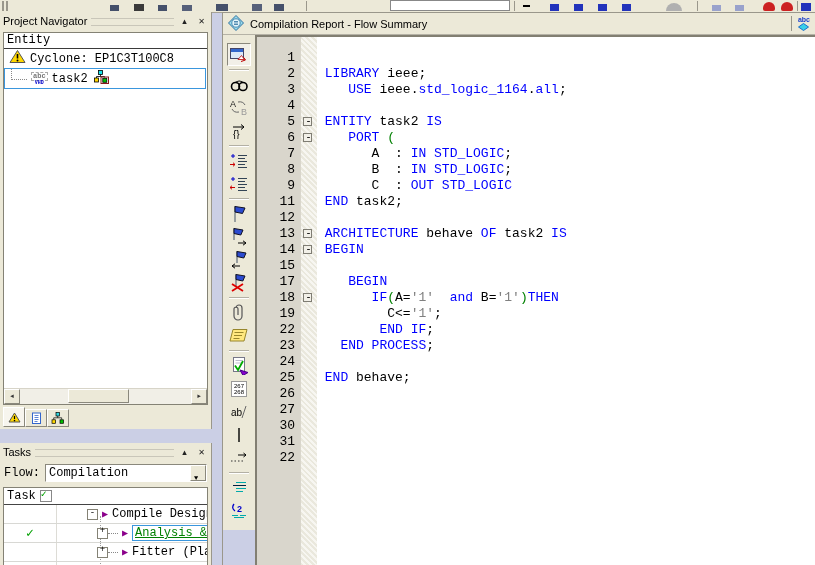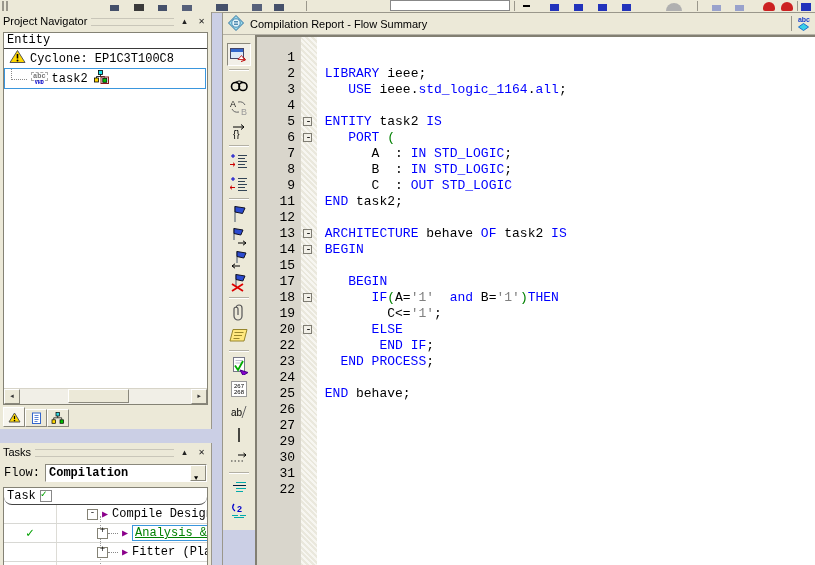--- a/index.html
+++ b/index.html
@@ -36,25 +36,25 @@
   .strack{flex:1;position:relative;}
   .sthumb{position:absolute;left:28%;width:36%;top:0;height:14px;background:#ece9d8;border:1px solid;border-color:#fff #8a887c #8a887c #fff;box-sizing:border-box;}
   .pntabs{position:absolute;left:3px;bottom:2px;display:flex;align-items:flex-end;}
   .ptab{width:22px;height:18px;background:#ece9d8;border:1px solid;border-color:#fff #8a887c #8a887c #fff;display:flex;align-items:center;justify-content:center;box-sizing:border-box;}
   .ptab.active{height:20px;background:#f7f5ee;}
 
   
   .tasks{top:443px;height:122px;}
   .flowrow{display:flex;align-items:center;gap:5px;padding:3px 4px 0 4px;font-size:12px;}
   .flowrow .lbl{flex:none;}
-  .fcombo{flex:1;height:18px;border:1px solid;border-color:#8a887c #fff #fff #8a887c;background:#fff;position:relative;font-size:12px;line-height:17px;padding-left:3px;box-sizing:border-box;font-weight:bold;}
+  .fcombo{flex:1;height:18px;border:1px solid;border-color:#8a887c #fff #fff #8a887c;background:#fff;position:relative;font-size:12px;line-height:17px;padding-left:3px;box-sizing:border-box;}
   .fcbtn{position:absolute;right:0;top:0;bottom:0;width:16px;background:#ece9d8;border:1px solid;border-color:#fff #8a887c #8a887c #fff;box-sizing:border-box;}
   .fcbtn::before{content:"▼";position:absolute;left:3px;top:4px;font-size:7px;color:#000;}
   .ttable{position:absolute;left:3px;right:3px;top:44px;height:134px;background:#fff;border:1px solid #848275;overflow:hidden;font-family:"Liberation Mono","DejaVu Sans Mono",monospace;font-size:12px;}
-  .thead{height:16px;display:flex;align-items:center;gap:4px;padding-left:3px;border-bottom:1px solid #444;border-radius:8px;}
+  .thead{height:16px;display:flex;align-items:center;gap:4px;padding-left:3px;border-bottom:1px solid #444;}
   .hchk{width:10px;height:10px;border:1px solid #888;background:#fff;position:relative;}
   .hchk::after{content:"✓";position:absolute;left:0;top:-3px;color:#00a000;font-size:10px;font-weight:bold;}
   .colsep{position:absolute;left:52px;top:17px;bottom:0;border-left:1px solid #dddcd6;}
   .vline{position:absolute;left:96px;top:28px;bottom:2px;border-left:1px dotted #999;}
   .trr{height:18px;display:flex;align-items:center;border-bottom:1px solid #d8d8d4;position:relative;}
   .chkcell{width:52px;flex:none;text-align:center;}
   .chk::before{content:"✓";color:#00a000;font-size:13px;font-weight:bold;}
   .exp{width:9px;height:9px;flex:none;border:1px solid #848275;background:#fff;line-height:7px;font-size:9px;text-align:center;color:#000;position:relative;z-index:1;box-sizing:content-box;}
   .exp.minus::before{content:"-";}
   .exp.plus::before{content:"+";position:relative;top:-1px;}
@@ -484,27 +484,20 @@
               <div class="fm"></div>
             </div>
             <div class="ctext"><span>       </span><span class="k">IF</span><span class="g">(</span><span>A=</span><span class="s">'1'</span><span>  </span><span class="k">and</span><span> B=</span><span class="s">'1'</span><span class="g">)</span><span class="k">THEN</span></div>
           </div>
           <div class="crow">
             <div class="lnum">19</div>
             <div class="fold"></div>
             <div class="ctext"><span>         C&lt;=</span><span class="s">'1'</span><span>;</span></div>
           </div>
           <div class="crow">
-            <div class="lnum">20</div>
-            <div class="fold">
-              <div class="fm"></div>
-            </div>
-            <div class="ctext"><span>       </span><span class="k">ELSE</span></div>
-          </div>
-          <div class="crow">
             <div class="lnum">22</div>
             <div class="fold"></div>
             <div class="ctext"><span>        </span><span class="k">END IF</span><span>;</span></div>
           </div>
           <div class="crow">
             <div class="lnum">23</div>
             <div class="fold"></div>
             <div class="ctext"><span>   </span><span class="k">END PROCESS</span><span>;</span></div>
           </div>
           <div class="crow">
@@ -521,25 +514,20 @@
             <div class="lnum">26</div>
             <div class="fold"></div>
             <div class="ctext"></div>
           </div>
           <div class="crow">
             <div class="lnum">27</div>
             <div class="fold"></div>
             <div class="ctext"></div>
           </div>
           <div class="crow">
-            <div class="lnum">29</div>
-            <div class="fold"></div>
-            <div class="ctext"></div>
-          </div>
-          <div class="crow">
             <div class="lnum">30</div>
             <div class="fold"></div>
             <div class="ctext"></div>
           </div>
           <div class="crow">
             <div class="lnum">31</div>
             <div class="fold"></div>
             <div class="ctext"></div>
           </div>
           <div class="crow">

